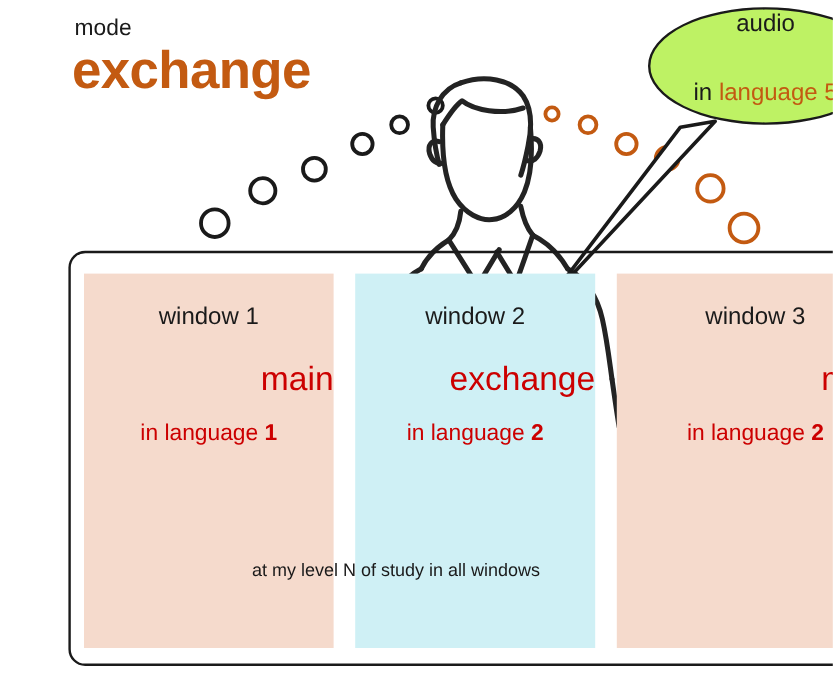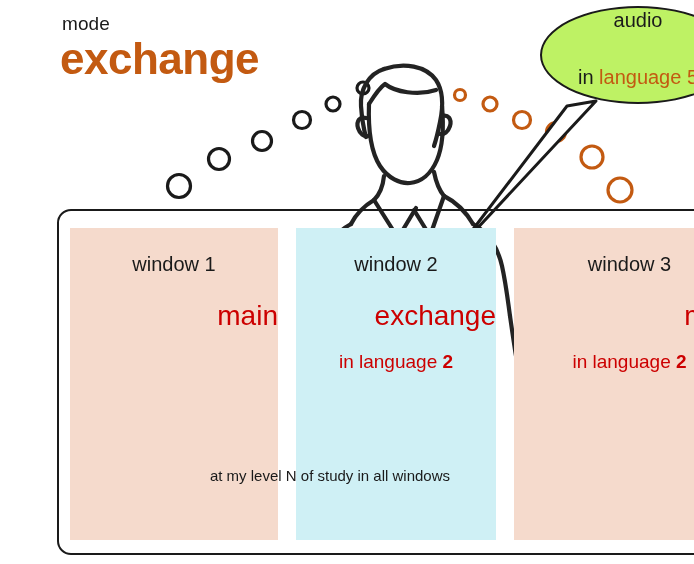--- a/index.html
+++ b/index.html
@@ -209,20 +209,23 @@
     <div class="bubble-line">
       <span>in </span><span class="accent-orange">language 5</span>
     </div>
   </div>
 
   <div class="panel-box"></div>
 
   <div class="window-col w1">
     <div class="win-name">window 1</div>
     <div class="win-kind">main</div>
+    <div class="win-lang">
+      <span>in language </span><b>1</b>
+    </div>
   </div>
 
   <div class="window-col w2">
     <div class="win-name">window 2</div>
     <div class="win-kind">exchange</div>
     <div class="win-lang">
       <span>in language </span><b>2</b>
     </div>
   </div>
 

